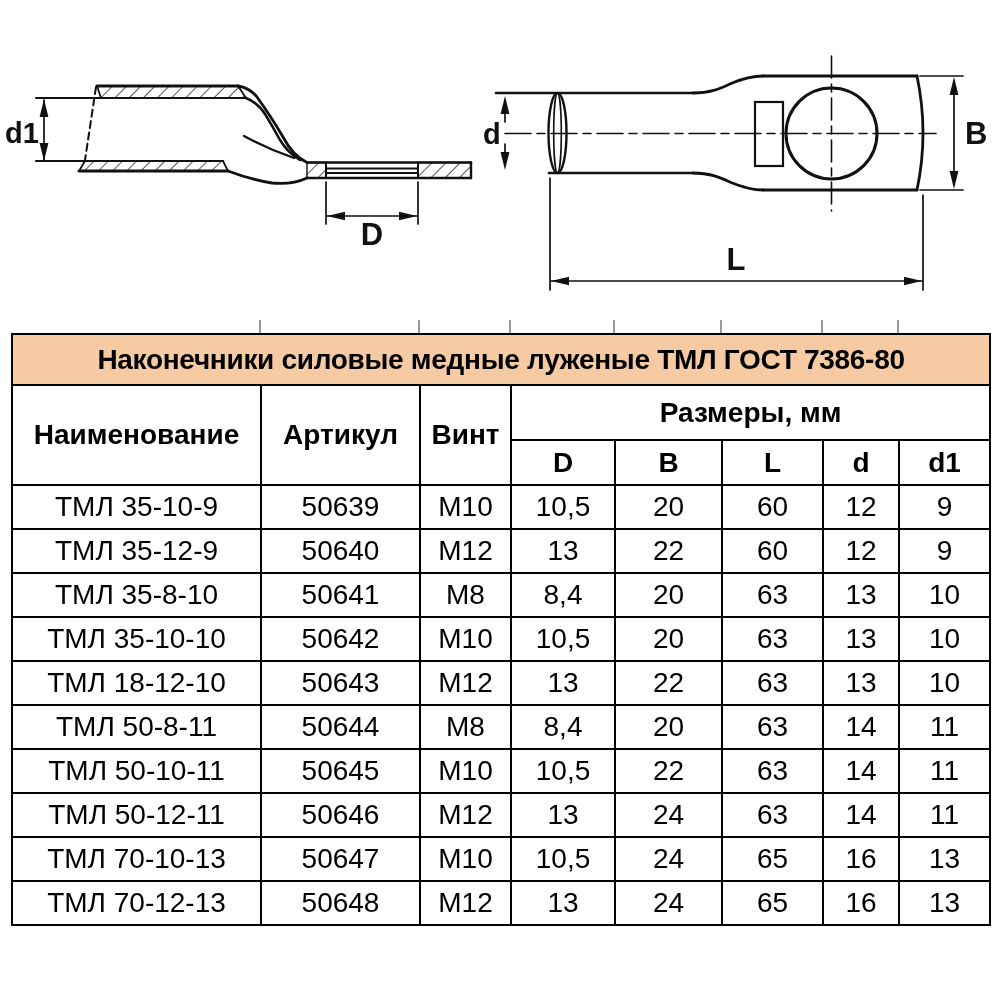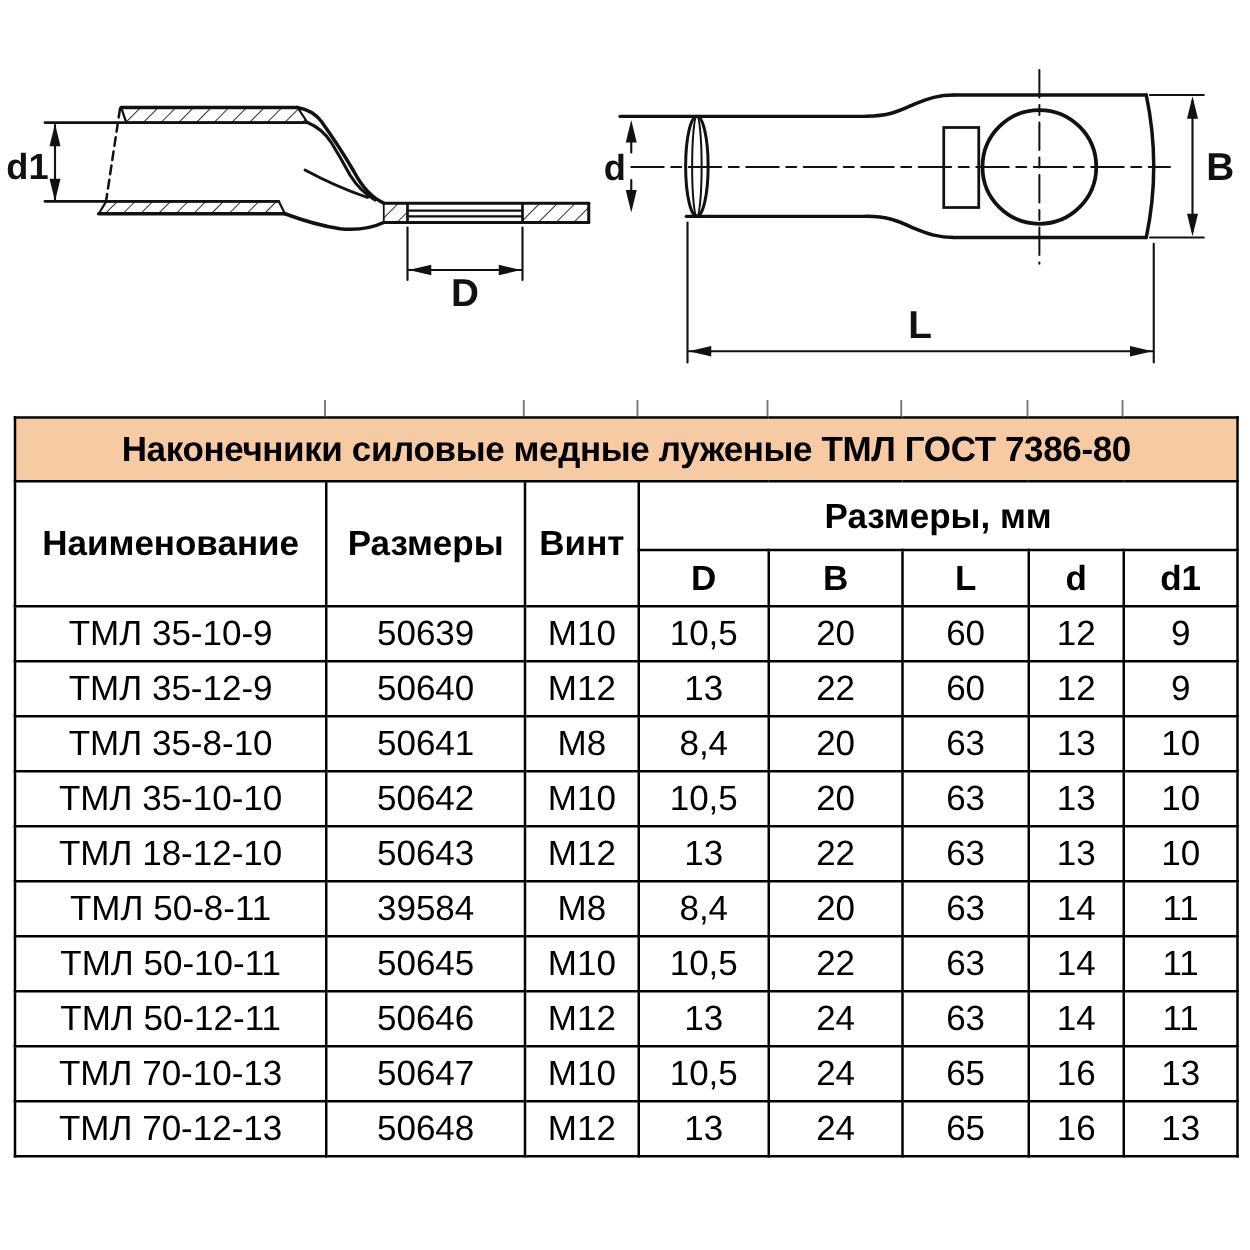--- a/index.html
+++ b/index.html
@@ -149,21 +149,21 @@
         <col style="width:101px">
       <col style="width:76px">
         <col style="width:91px">
     </colgroup>
     <tbody>
       <tr class="t">
         <td class="title" colspan="8">Наконечники силовые медные луженые ТМЛ ГОСТ 7386-80</td>
       </tr>
       <tr class="h1">
         <td class="hd name" rowspan="2">Наименование</td>
-        <td class="hd" rowspan="2">Размеры</td>
+        <td class="hd" rowspan="2">Артикул</td>
         <td class="hd" rowspan="2">Винт</td>
         <td class="hd" colspan="5">Размеры, мм</td>
       </tr>
       <tr class="h2">
         <td class="hd">D</td>
         <td class="hd">B</td>
         <td class="hd">L</td>
         <td class="hd">d</td>
         <td class="hd">d1</td>
       </tr>
@@ -213,21 +213,21 @@
         <td>50643</td>
         <td>М12</td>
         <td>13</td>
         <td>22</td>
         <td>63</td>
         <td>13</td>
         <td>10</td>
       </tr>
       <tr class="d">
         <td class="name">ТМЛ 50-8-11</td>
-        <td>39584</td>
+        <td>50644</td>
         <td>М8</td>
         <td>8,4</td>
         <td>20</td>
         <td>63</td>
         <td>14</td>
         <td>11</td>
       </tr>
       <tr class="d">
         <td class="name">ТМЛ 50-10-11</td>
         <td>50645</td>

